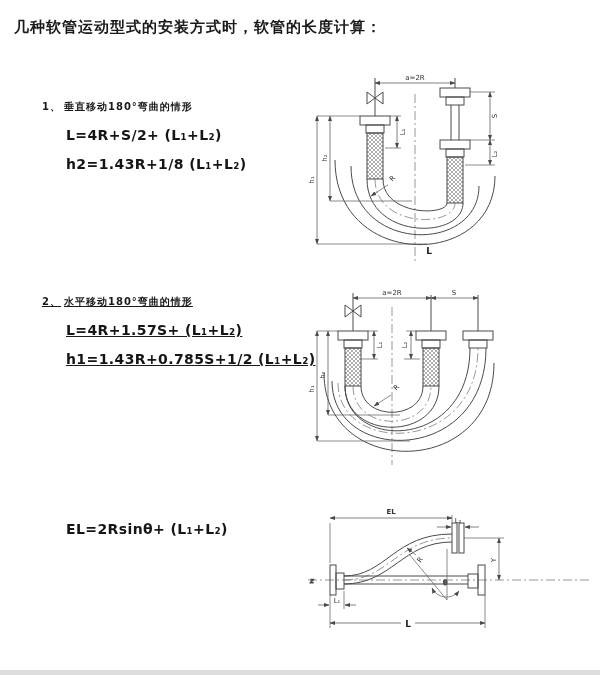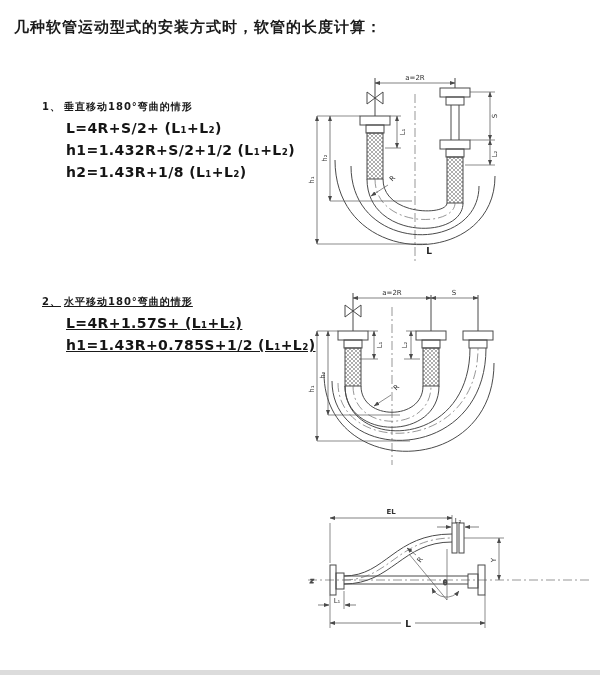--- a/index.html
+++ b/index.html
@@ -10,21 +10,21 @@
   }
   .title{
     position:absolute;left:14px;top:18px;
     font-size:15px;font-weight:700;letter-spacing:1px;white-space:nowrap;
   }
   .sec{position:absolute;left:42px;width:290px;white-space:nowrap;}
   .sec .heading{font-size:10px;font-weight:700;letter-spacing:1px;}
   .sec .heading .num{margin-right:3px;}
   .formula{
     font-size:14px;font-weight:600;letter-spacing:.4px;
-    margin-top:6px;padding-left:24px;color:#151515;
+    margin-top:13px;padding-left:24px;color:#151515;
   }
   #sec1{top:100px;}
   #sec2{top:295px;text-decoration:underline;}
   #sec3{top:508px;}
   svg.diagram{position:absolute;}
   #dia1{left:308px;top:68px;width:290px;height:200px;}
   #dia2{left:308px;top:283px;width:290px;height:185px;}
   #dia3{left:300px;top:503px;width:300px;height:135px;}
   svg .ln{stroke:#4a4a4a;stroke-width:1;fill:none;}
   svg .thin{stroke:#5a5a5a;stroke-width:.7;fill:none;}
@@ -41,33 +41,33 @@
 
 <div>
 
   <div class="title">几种软管运动型式的安装方式时，软管的长度计算：</div>
 
   <div class="sec" id="sec1">
     <div class="heading">
       <span class="num">1、</span><span>垂直移动180°弯曲的情形</span>
     </div>
     <div class="formula">L=4R+S/2+ (L₁+L₂)</div>
-    <div class="formula">h1=1.432R+S/2+1/2 (L₁+L₂)</div>
     <div class="formula">h2=1.43R+1/8 (L₁+L₂)</div>
   </div>
 
   <div class="sec" id="sec2">
     <div class="heading">
       <span class="num">2、</span><span>水平移动180°弯曲的情形</span>
     </div>
     <div class="formula">L=4R+1.57S+ (L₁+L₂)</div>
     <div class="formula">h1=1.43R+0.785S+1/2 (L₁+L₂)</div>
   </div>
 
   <div class="sec" id="sec3">
+    <div class="formula">EL=2Rsinθ+ (L₁+L₂)</div>
   </div>
 
   <svg class="diagram" id="dia1" viewBox="0 0 290 200">
     <defs>
       <pattern id="hatch1" width="4" height="4" patternUnits="userSpaceOnUse">
         <path d="M0,4 L4,0 M0,0 L4,4" stroke="#777" stroke-width="0.6"></path>
       </pattern>
       <marker id="aE1" viewBox="0 0 8 6" refX="7.5" refY="3" markerWidth="8" markerHeight="6" orient="auto">
         <path d="M0,0 L8,3 L0,6 Z" fill="#4a4a4a"></path>
       </marker>

